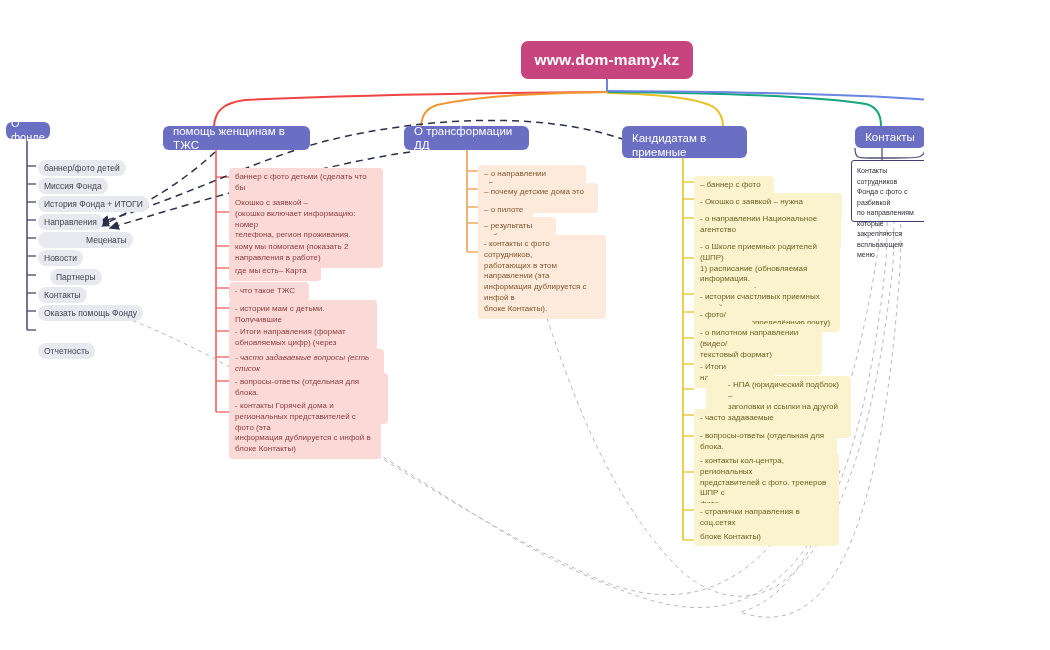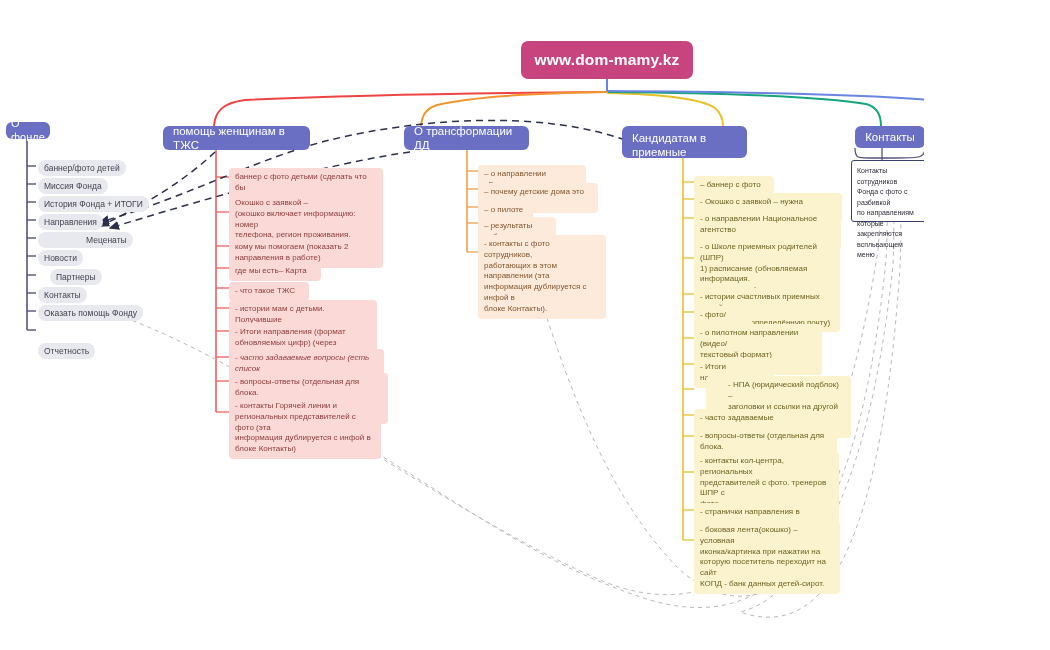--- a/index.html
+++ b/index.html
@@ -216,21 +216,21 @@
   <div class="leaf pink" style="left:229px; top:262px; width:92px;">где мы есть– Карта</div>
   <div class="leaf pink" style="left:229px; top:282px; width:80px;">-  что такое ТЖС</div>
   <div class="leaf pink" style="left:229px; top:300px; width:148px;">- истории мам с детьми. Получившие
 помощь</div>
   <div class="leaf pink" style="left:229px; top:323px; width:148px;">- Итоги направления (формат
 обновляемых цифр) (через админку)</div>
   <div class="leaf pink" style="left:229px; top:349px; width:155px;font-style:italic;">- часто задаваемые вопросы (есть список
 вопросов)</div>
   <div class="leaf pink" style="left:229px; top:373px; width:159px;">- вопросы-ответы (отдельная для блока.
 не общая странички. заявка с вопросом)</div>
-  <div class="leaf pink" style="left:229px; top:397px; width:152px;">- контакты Горячей линии и
+  <div class="leaf pink" style="left:229px; top:397px; width:152px;">- контакты Горячей дома и
 региональных представителей с фото (эта
 информация дублируется с инфой в
 блоке Контакты)</div>
 
   <div class="branch-node centered" style="left:404px; top:126px; width:125px; height:24px; justify-content:center;">
     <span>О трансформации ДД</span>
   </div>
 
   <div class="leaf peach" style="left:478px; top:165px; width:108px;">– о направлении «Балажан»</div>
   <div class="leaf peach" style="left:478px; top:183px; width:120px;">–  почему детские дома это плохо</div>
@@ -265,24 +265,20 @@
 сайт)</div>
   <div class="leaf cream" style="left:694px; top:409px; width:110px;">- часто задаваемые вопросы</div>
   <div class="leaf cream" style="left:694px; top:427px; width:143px;">- вопросы-ответы (отдельная для блока.
 не общая странички)</div>
   <div class="leaf cream" style="left:694px; top:452px; width:145px;">- контакты кол-центра, региональных
 представителей с фото. тренеров ШПР с
 фото
 (эта информация дублируется с инфой в
 блоке Контакты)</div>
   <div class="leaf cream" style="left:694px; top:503px; width:136px;">- странички направления в соц.сетях</div>
-  <div class="leaf cream" style="left:694px; top:521px; width:146px;">- боковая лента(окошко) – условная
-иконка/картинка при нажатии на
-которую посетитель переходит на сайт
-КОПД - банк данных детей-сирот.</div>
 
   <div class="branch-node centered" style="left:855px; top:126px; width:70px; height:22px; justify-content:center;">
     <span>Контакты</span>
   </div>
   <div class="note" style="left:851px; top:160px; width:78px; height:62px;">Контакты сотрудников
 Фонда с фото с
 разбивкой
 по направлениям
 которые закрепляются
  вспльвающем

